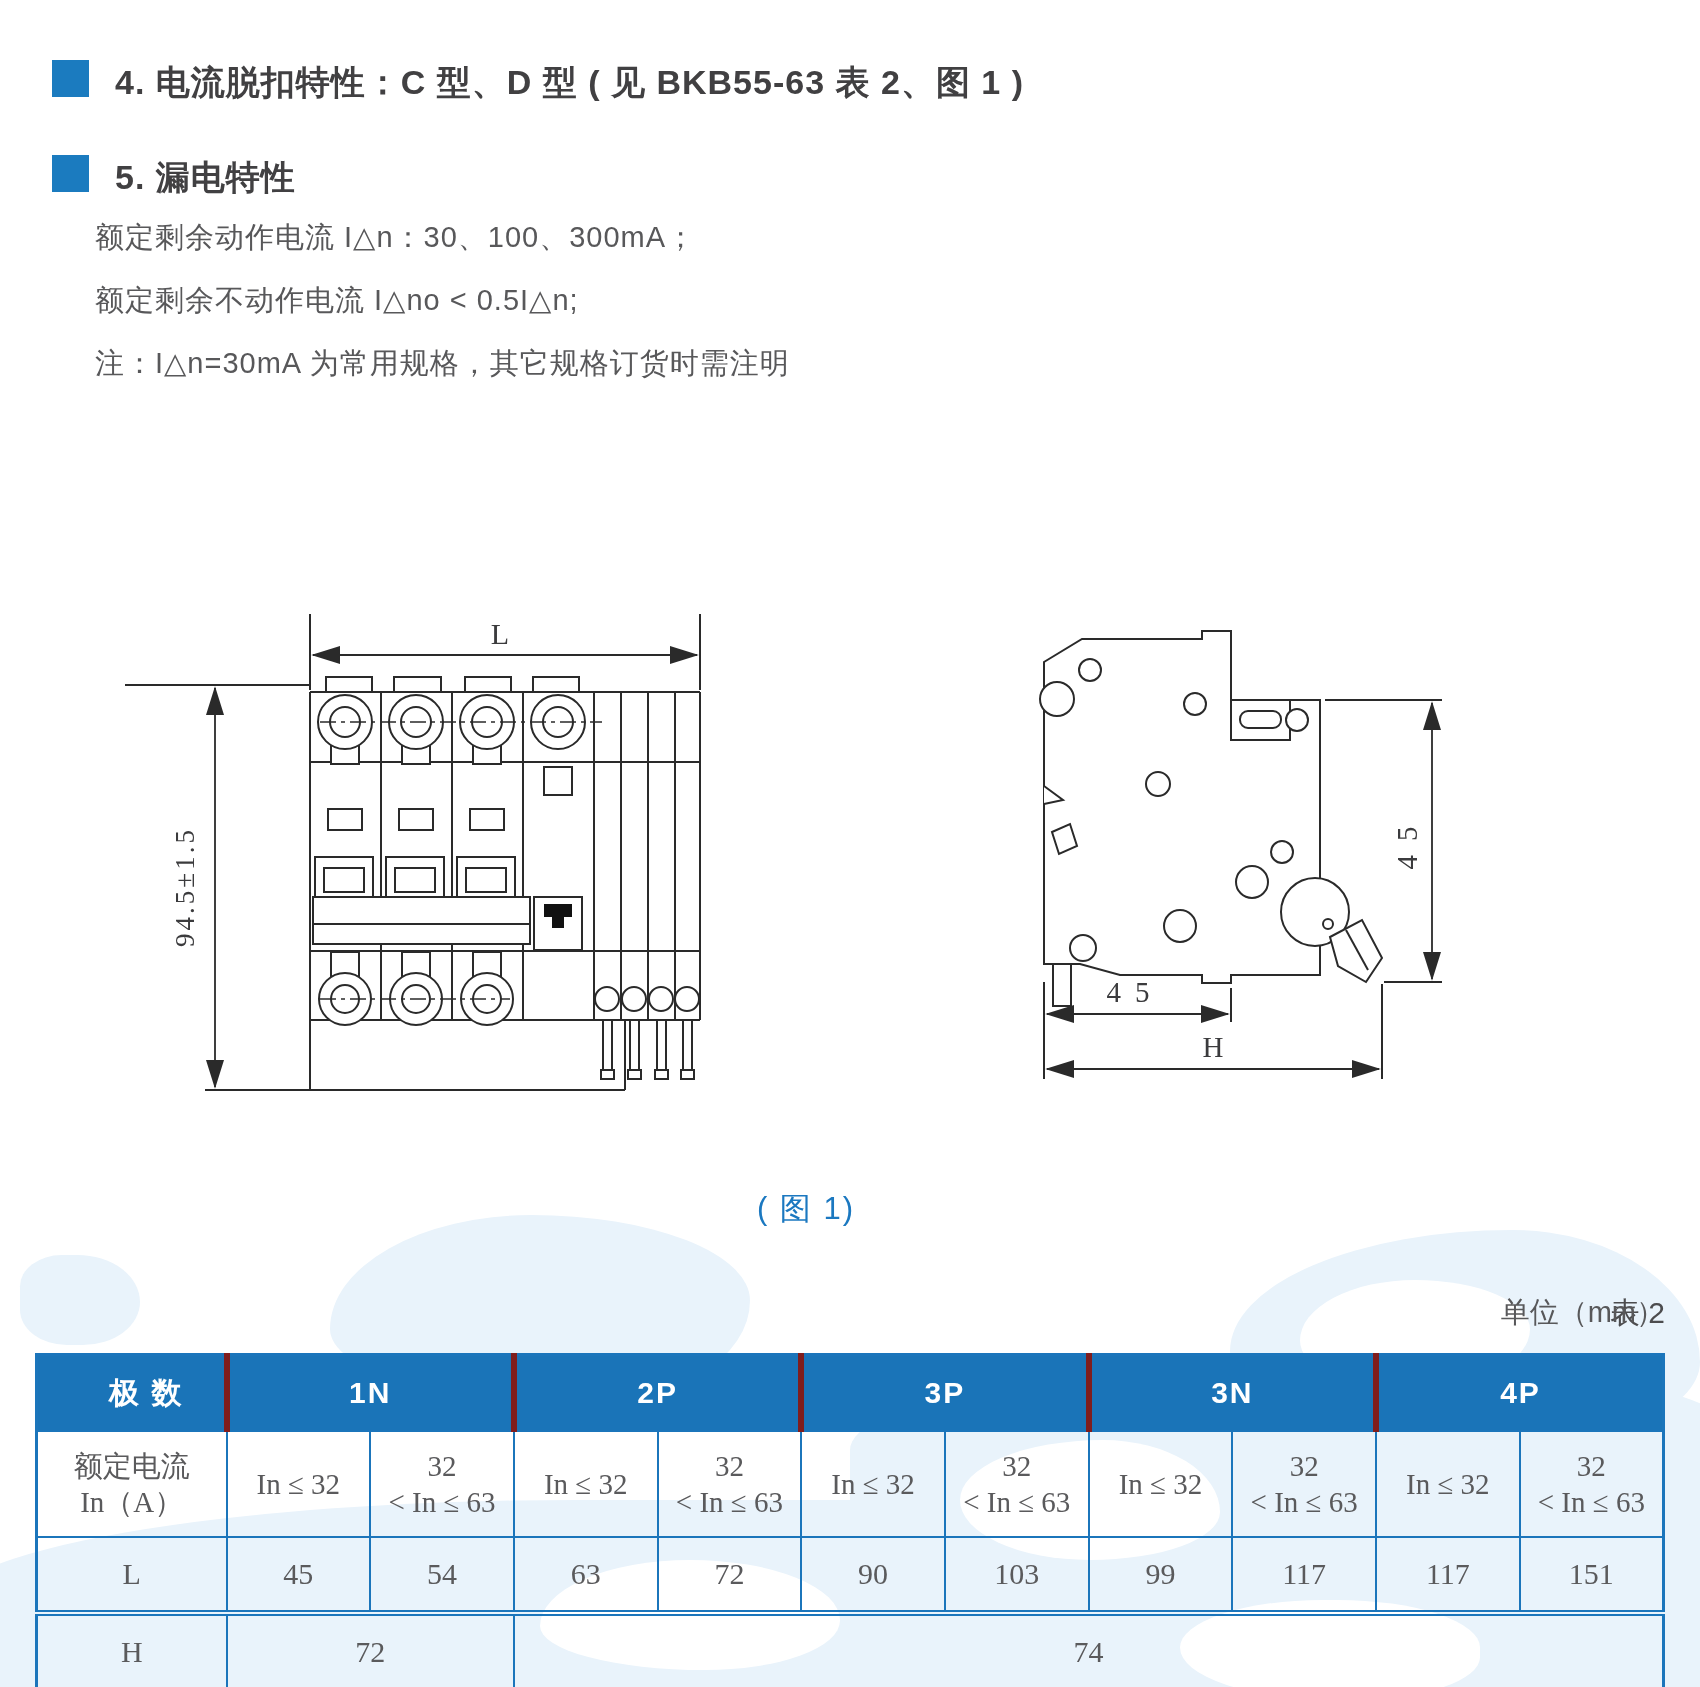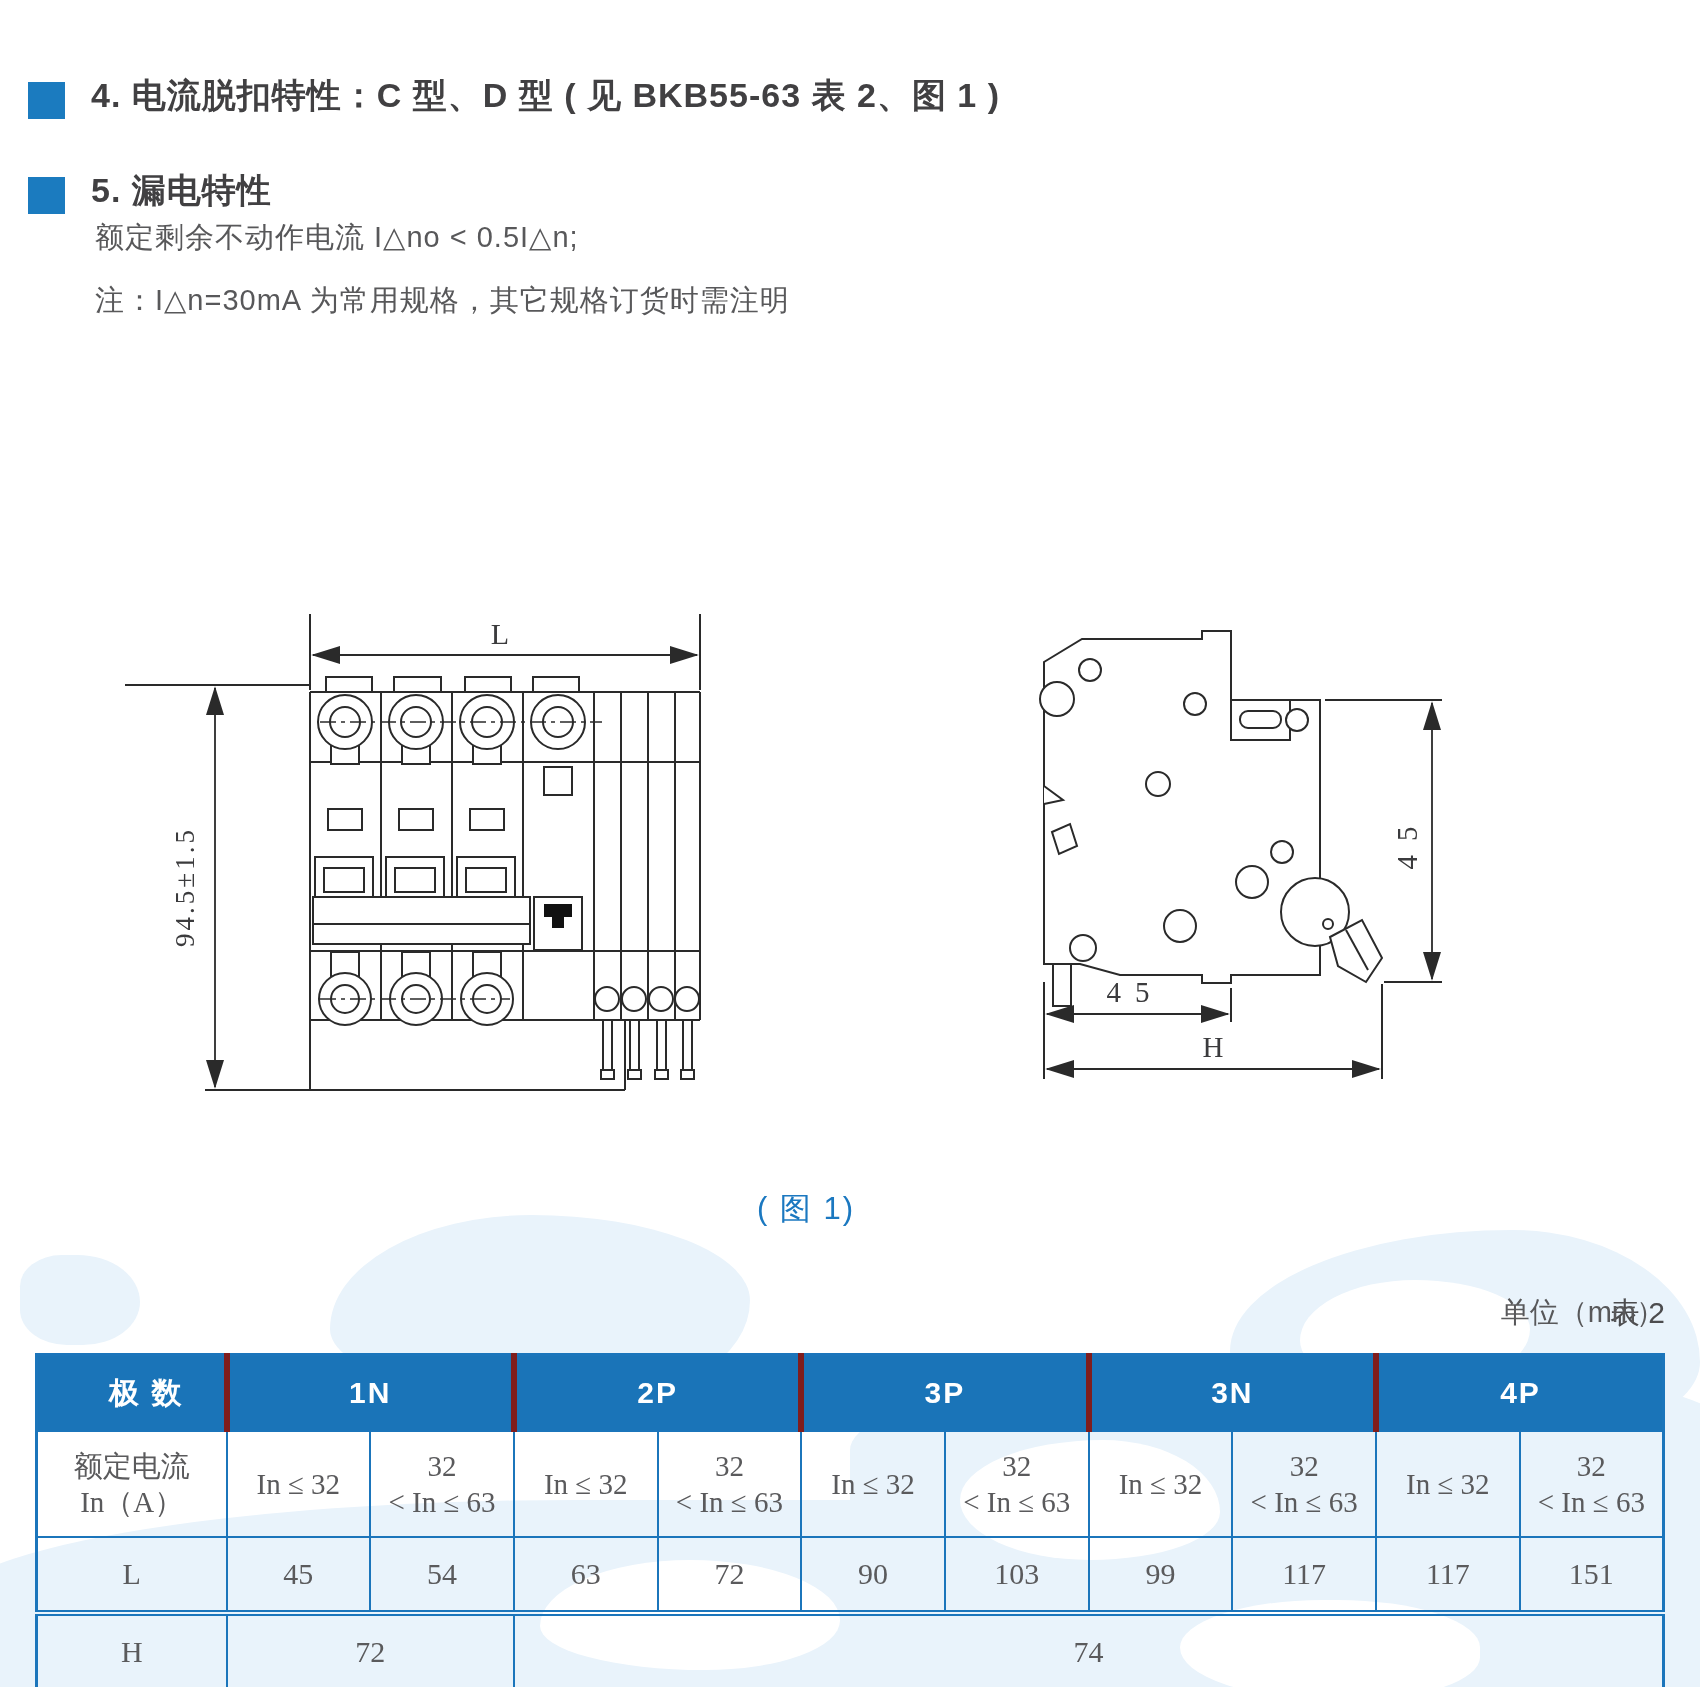--- a/index.html
+++ b/index.html
@@ -2,21 +2,21 @@
 <html><head>
 <meta charset="utf-8">
 <style>
   html,body{margin:0;padding:0;}
   body{width:1700px;height:1687px;position:relative;background:#ffffff;overflow:hidden;
        font-family:"Liberation Sans",sans-serif;-webkit-font-smoothing:antialiased;}
   
   .wm{position:absolute;background:#e9f3fb;z-index:0;}
   .wmw{position:absolute;background:#ffffff;z-index:0;}
   
-  .sec{position:absolute;left:28px;display:flex;align-items:flex-end;z-index:2;margin-top:13px;}
+  .sec{position:absolute;left:52px;display:flex;align-items:flex-start;z-index:2;}
   .sq{width:37px;height:37px;background:#1b7bbf;flex:0 0 auto;}
   .sec h2{margin:0 0 0 26px;font-size:34px;font-weight:bold;color:#414042;letter-spacing:1px;white-space:nowrap;}
   
   .bodylines{position:absolute;left:95px;top:218px;z-index:2;}
   .bodylines p{margin:0 0 23px 0;font-size:29px;color:#58585a;letter-spacing:1px;white-space:nowrap;}
   
   .figcap{position:absolute;left:0;top:1188px;width:1612px;text-align:center;
           font-size:31px;color:#1b78c0;z-index:2;letter-spacing:2px;}
   
   .tblcap{position:absolute;left:35px;top:1293px;width:1630px;z-index:2;}
@@ -60,20 +60,21 @@
     <span class="sq"></span>
     <h2>4. 电流脱扣特性：C 型、D 型 ( 见 BKB55-63 表 2、图 1 )</h2>
   </div>
 
   <div class="sec" style="top:155px;">
     <span class="sq"></span>
     <h2>5. 漏电特性</h2>
   </div>
 
   <div class="bodylines">
+    <p>额定剩余动作电流 I△n：30、100、300mA；</p>
     <p>额定剩余不动作电流 I△no &lt; 0.5I△n;</p>
     <p>注：I△n=30mA 为常用规格，其它规格订货时需注明</p>
   </div>
 
 
   <svg class="figL" width="620" height="560" viewBox="0 0 620 560">
     <defs>
       <marker id="arL" markerWidth="16" markerHeight="10" refX="15" refY="5" orient="auto-start-reverse">
         <path d="M0,0 L16,5 L0,10 z" fill="#2a2a2a"></path>
       </marker>

